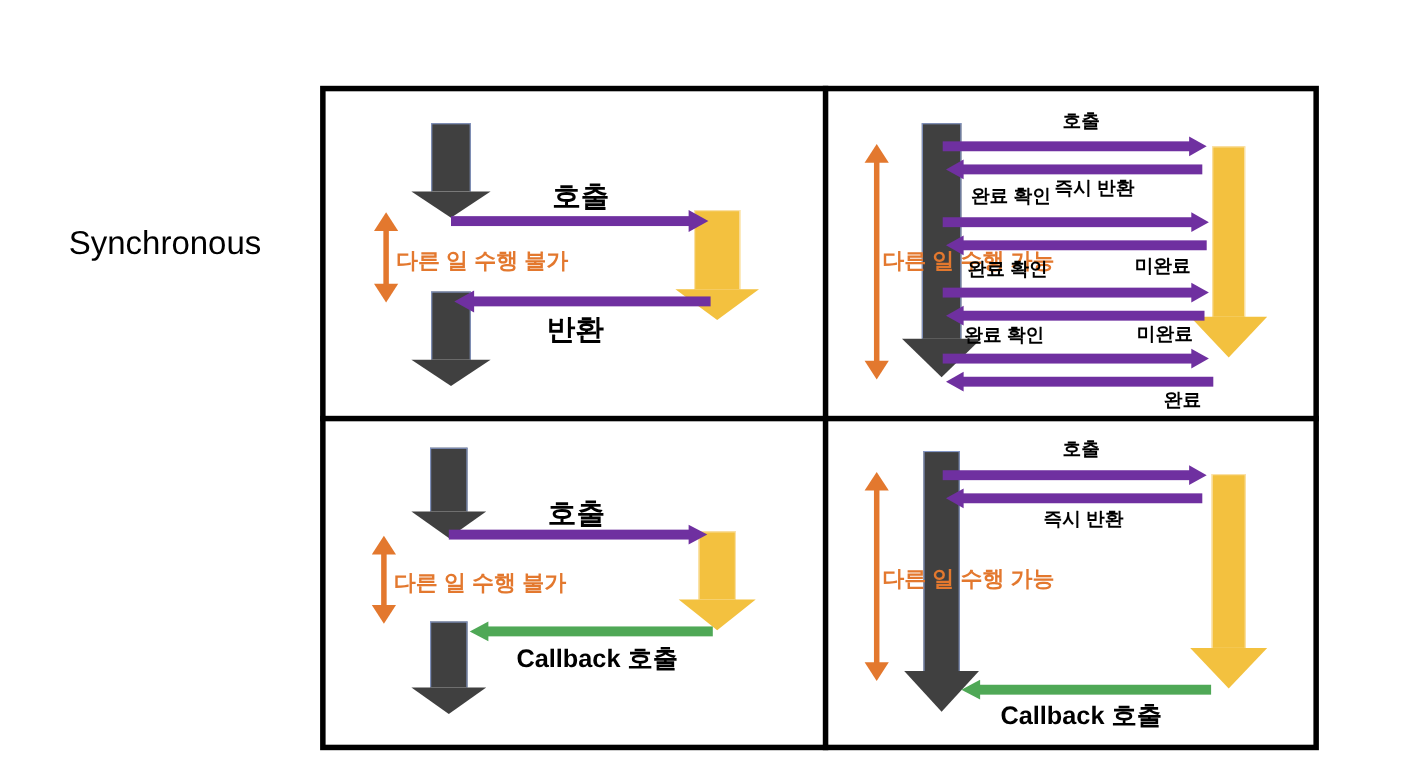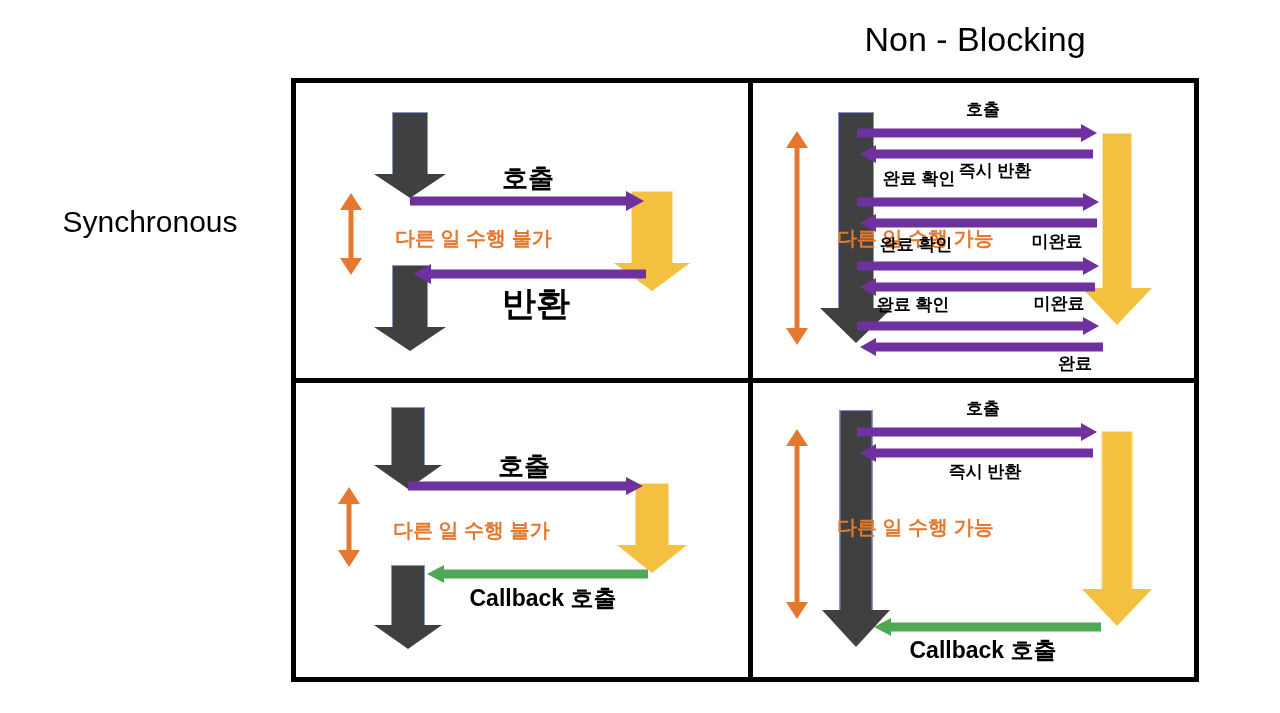--- a/index.html
+++ b/index.html
@@ -148,29 +148,28 @@
   .dblarrow .tipdown { bottom: 0; border-top-width: 17px;    border-bottom-width: 0; border-top-color: #E3782E; }
 
   
   .lbl {
     position: absolute;
     white-space: nowrap;
     line-height: 1;
     font-weight: bold;
     color: #000000;
   }
-  .lbl.orange { color: #E3782E; margin-left: 35px; }
+  .lbl.orange { color: #E3782E; }
   .lbl.c { transform: translateX(-50%); }
 </style>
 </head>
 <body>
 
 <div id="stage">
 
-  <div class="col-header" style="left:795px; top:22px; width:360px;">Non - Blocking</div>
 
   <div class="row-header" style="left:20px; top:207px; width:260px;">Synchronous</div>
 
   <div class="frame"></div>
   <div class="frame-vline"></div>
   <div class="frame-hline"></div>
 
   <div class="quad" id="quad-sync-blocking">
 
     <div class="varrow vgray" style="left:78px; top:29px; width:72px; height:86px;">
@@ -191,21 +190,21 @@
     <div class="harrow purple right" style="left:114px; top:109px; width:236px; height:18px;">
       <div class="bar" style="left:0; width:220px;"></div>
       <div class="tip" style="left:216px; border-top-width:10px; border-bottom-width:10px; border-left-width:18px;"></div>
     </div>
     <div class="lbl c" style="left:232px; top:82px; font-size:26px;">호출</div>
 
     <div class="harrow purple left" style="left:114px; top:182px; width:236px; height:18px;">
       <div class="bar" style="left:16px; width:220px;"></div>
       <div class="tip" style="left:0; border-top-width:10px; border-bottom-width:10px; border-right-width:18px;"></div>
     </div>
-    <div class="lbl c" style="left:240px; top:203px; font-size:34px;">반환</div>
+    <div class="lbl c" style="left:227px; top:203px; font-size:26px;">반환</div>
 
     <div class="dblarrow" style="left:44px; top:110px; height:82px;">
       <div class="stem" style="top:8px; bottom:8px;"></div>
       <div class="tipup"></div>
       <div class="tipdown"></div>
     </div>
     <div class="lbl orange" style="left:64px; top:145px; font-size:20px;">다른 일 수행 불가</div>
   </div>
 
   <div class="quad" id="quad-sync-nonblock">

